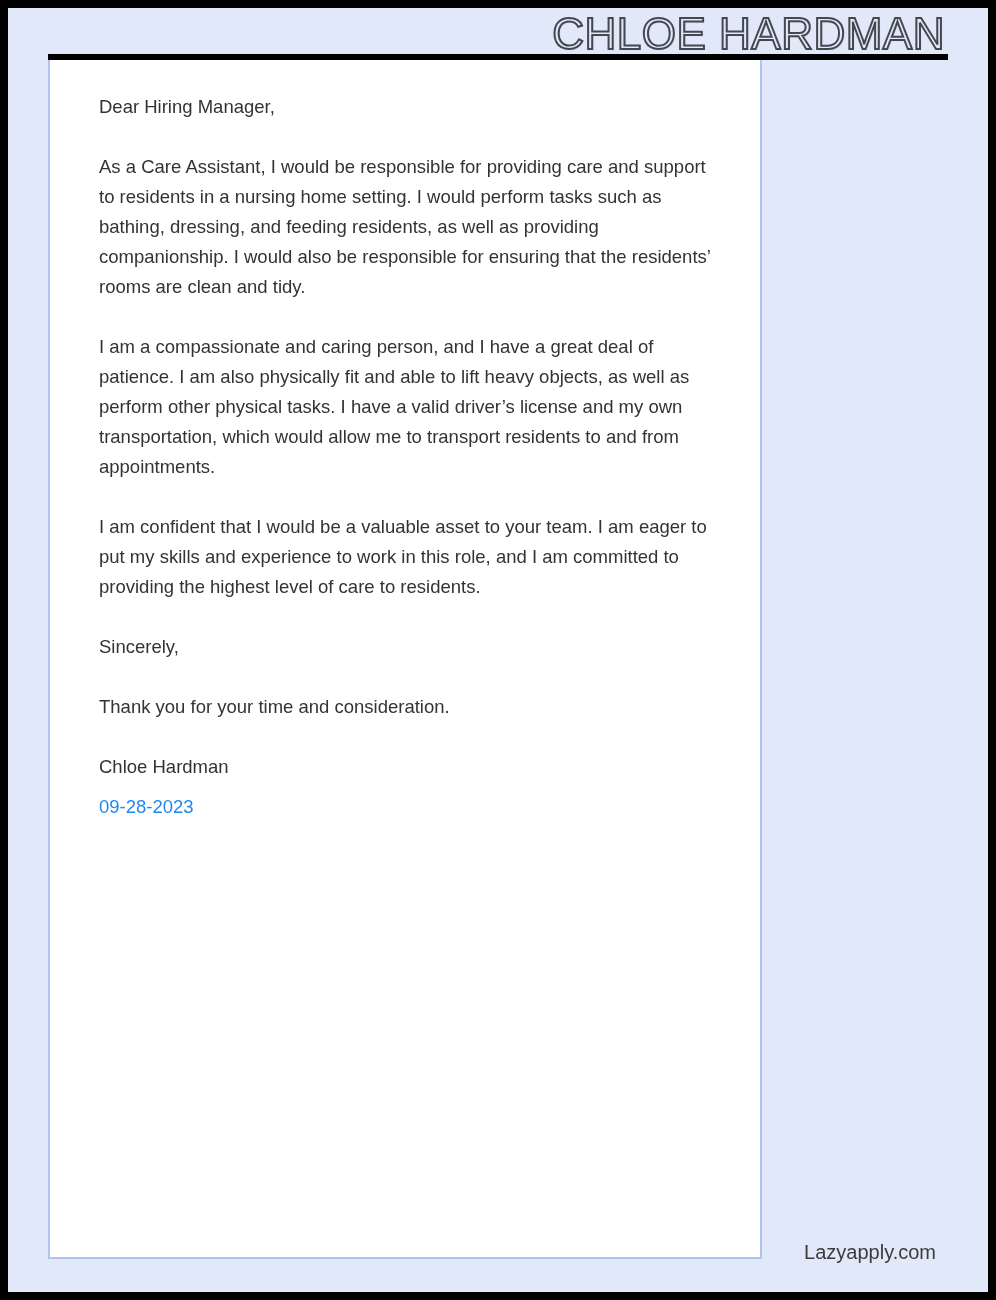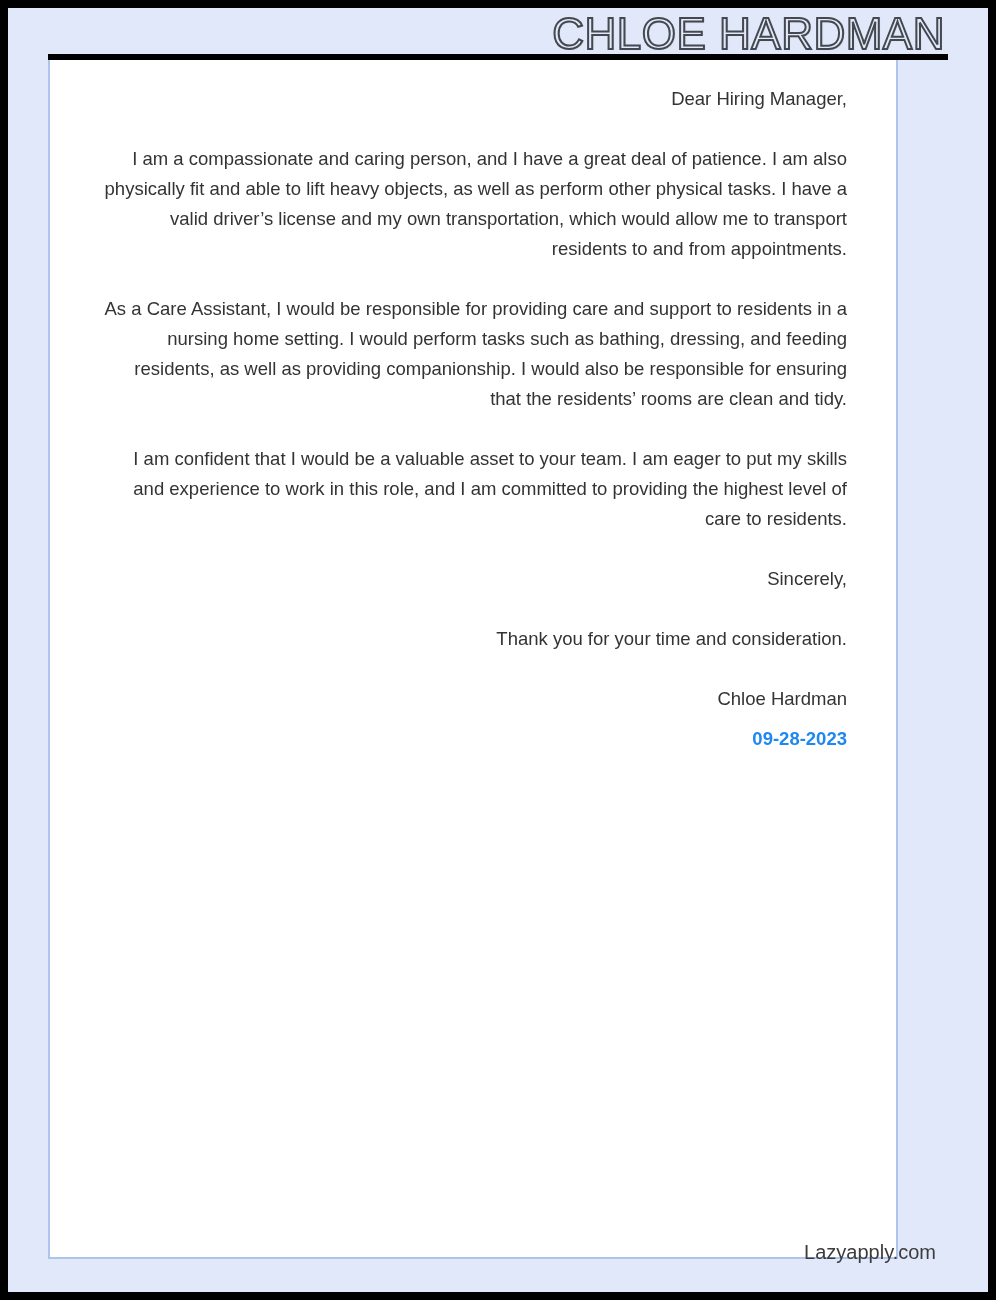--- a/index.html
+++ b/index.html
@@ -1,15 +1,15 @@
 <!DOCTYPE html>
 <html style="--frame-color: #000000; --mat-bg: #e0e8fa; --page-border: #aec4ec; --header-stroke: #45494f; --body-text: #333333; --date-color: #1e87f0; --watermark-color: #3c3c3c;"><head>
 <meta charset="utf-8">
 <style>
-  * { box-sizing: border-box; text-align: right; }
+  * { box-sizing: border-box; }
   html, body { margin: 0; padding: 0; }
   body {
     width: 996px; height: 1300px;
     background: #000000;
     position: relative;
     font-family: "Liberation Sans", sans-serif;
     overflow: hidden;
   }
   .mat {
     position: absolute;
@@ -34,38 +34,37 @@
     left: 40px;
     top: 46px;
     width: 900px;
     height: 6px;
     background: var(--frame-color, #000000);
   }
   .page {
     position: absolute;
     left: 40px;
     top: 52px;
-    width: 850px;
+    width: 714px;
     height: 1199px;
     background: #ffffff;
     border: 2px solid var(--page-border, #aec4ec);
     border-top: none;
-    padding: 24px 49px 0 49px;
+    padding: 32px 49px 0 49px;
   }
   .page p {
     margin: 0 0 30px 0;
     font-size: 18.5px;
     line-height: 30px;
     color: var(--body-text, #333333);
   }
   .page p.signature { margin-bottom: 10px; }
   .page p.date {
     color: var(--date-color, #1e87f0);
     margin-bottom: 12px;
-    font-weight: bold;
   }
   .watermark {
     position: absolute;
     right: 52px;
     bottom: 28px;
     font-size: 20px;
     color: var(--watermark-color, #3c3c3c);
     z-index: 2;
   }
 </style>
@@ -75,23 +74,23 @@
 <div class="mat">
 
   <div class="header-name">CHLOE HARDMAN</div>
 
   <div class="black-bar"></div>
 
   <div class="page">
     <p>Dear Hiring Manager,</p>
 
 
+    <p>As a Care Assistant, I would be responsible for providing care and support to residents in a nursing home setting. I would perform tasks such as bathing, dressing, and feeding residents, as well as providing companionship. I would also be responsible for ensuring that the residents’ rooms are clean and tidy.</p>
+
     <p>I am a compassionate and caring person, and I have a great deal of patience. I am also physically fit and able to lift heavy objects, as well as perform other physical tasks. I have a valid driver’s license and my own transportation, which would allow me to transport residents to and from appointments.</p>
-
-    <p>As a Care Assistant, I would be responsible for providing care and support to residents in a nursing home setting. I would perform tasks such as bathing, dressing, and feeding residents, as well as providing companionship. I would also be responsible for ensuring that the residents’ rooms are clean and tidy.</p>
 
     <p>I am confident that I would be a valuable asset to your team. I am eager to put my skills and experience to work in this role, and I am committed to providing the highest level of care to residents.</p>
 
     <p>Sincerely,</p>
 
     <p>Thank you for your time and consideration.</p>
 
     <p class="signature">Chloe Hardman</p>
 
     <p class="date">09-28-2023</p>

